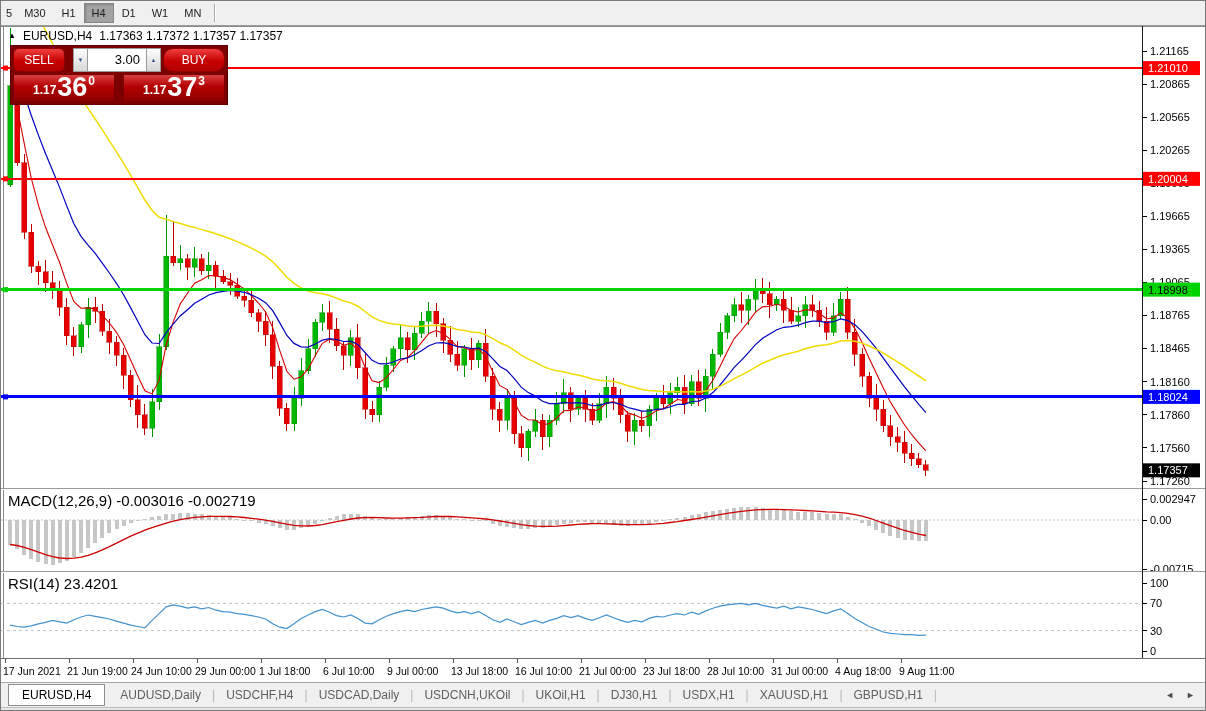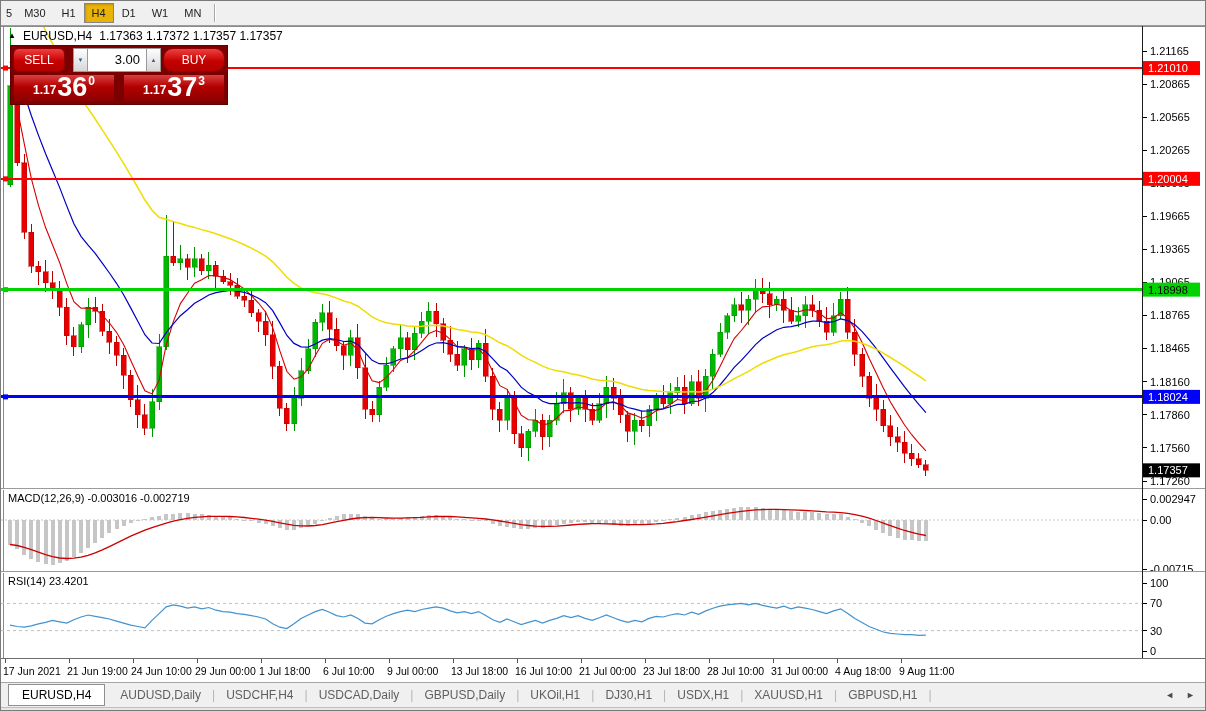--- a/index.html
+++ b/index.html
@@ -2,28 +2,28 @@
 <html><head>
 <meta charset="utf-8">
 <style>
   html,body{margin:0;padding:0;background:#d8d8d8;}
   *{box-sizing:border-box;font-family:"Liberation Sans","DejaVu Sans",sans-serif;}
   .window{position:relative;width:1206px;height:711px;background:#f0f0f0;overflow:hidden;border:1px solid #7a7a7a;}
   
   .toolbar{position:absolute;top:0;left:0;right:0;height:25px;background:#f0f0f0;border-bottom:1px solid #9d9d9d;display:flex;align-items:center;padding-left:1px;}
   .tf-btn{height:20px;min-width:26px;padding:0 7px;display:flex;align-items:center;justify-content:center;font-size:11px;color:#1d1d1d;border:1px solid transparent;}
   .tf-btn.partial{min-width:12px;padding:0 3px;}
-  .tf-btn.active{background:#eab308;border:1px solid #868686;box-shadow:inset 1px 1px 2px rgba(0,0,0,.18);}
+  .tf-btn.active{background:#a3a3a3;border:1px solid #868686;box-shadow:inset 1px 1px 2px rgba(0,0,0,.18);}
   .tf-sep{width:2px;height:18px;border-left:1px solid #a8a8a8;border-right:1px solid #ffffff;margin:0 5px;}
   
   .chart-frame{position:absolute;top:25px;left:0;width:1206px;height:656px;background:#ffffff;}
   .chart-frame svg{position:absolute;top:0;left:0;}
   .chart-title{position:absolute;left:7px;top:3px;font-size:12px;color:#000;display:flex;align-items:center;gap:7px;z-index:5;}
   .chart-title .tri{font-size:8px;line-height:10px;}
-  .ind-label{position:absolute;left:7px;font-size:11px;color:#000;z-index:5;}
+  .ind-label{position:absolute;left:7px;font-size:15px;color:#000;z-index:5;}
   
   .trade-panel{position:absolute;left:10px;top:20px;width:216px;background:#7d0000;padding:2px;z-index:6;box-shadow:0 0 0 1px #5f0000;}
   .tp-row1{display:flex;height:24px;gap:2px;}
   .tp-btn{display:flex;align-items:center;justify-content:center;color:#fff;font-size:12px;background:linear-gradient(#ef4040,#c60000 55%,#b30000);border:1px solid #8f0000;}
   .tp-sell{flex:0 0 52px;border-radius:6px;}
   .tp-buy{flex:0 0 62px;border-radius:10px;}
   .tp-spinner{flex:1;display:flex;padding-left:6px;}
   .tp-spin-btn{flex:0 0 15px;display:flex;align-items:center;justify-content:center;font-size:6px;color:#3c5a96;background:linear-gradient(#fdfdfd,#d7d7d7);border:1px solid #9a9a9a;}
   .tp-vol{flex:1;background:#fff;border-top:1px solid #9a9a9a;border-bottom:1px solid #9a9a9a;font-size:13px;color:#000;text-align:right;padding:3px 6px 0 0;}
   .tp-row2{display:flex;gap:8px;height:28px;margin-top:2px;}
@@ -605,21 +605,21 @@
   </div>
 
   <div class="tab-bar" id="tabbar">
       <div class="tab active">EURUSD,H4</div>
       <div class="tab">AUDUSD,Daily</div>
       <span class="tab-sep">|</span>
       <div class="tab">USDCHF,H4</div>
       <span class="tab-sep">|</span>
       <div class="tab">USDCAD,Daily</div>
       <span class="tab-sep">|</span>
-      <div class="tab">GBPUSD,Daily</div>
+      <div class="tab">USDCNH,UKOil</div>
       <span class="tab-sep">|</span>
       <div class="tab">UKOil,H1</div>
       <span class="tab-sep">|</span>
       <div class="tab">DJ30,H1</div>
       <span class="tab-sep">|</span>
       <div class="tab">USDX,H1</div>
       <span class="tab-sep">|</span>
       <div class="tab">XAUUSD,H1</div>
       <span class="tab-sep">|</span>
       <div class="tab">GBPUSD,H1</div>

